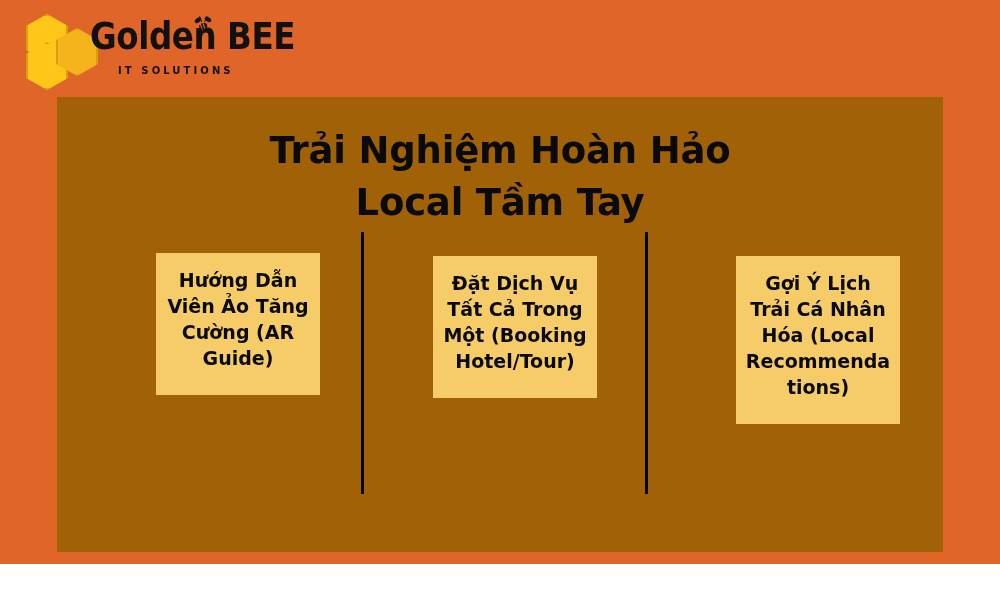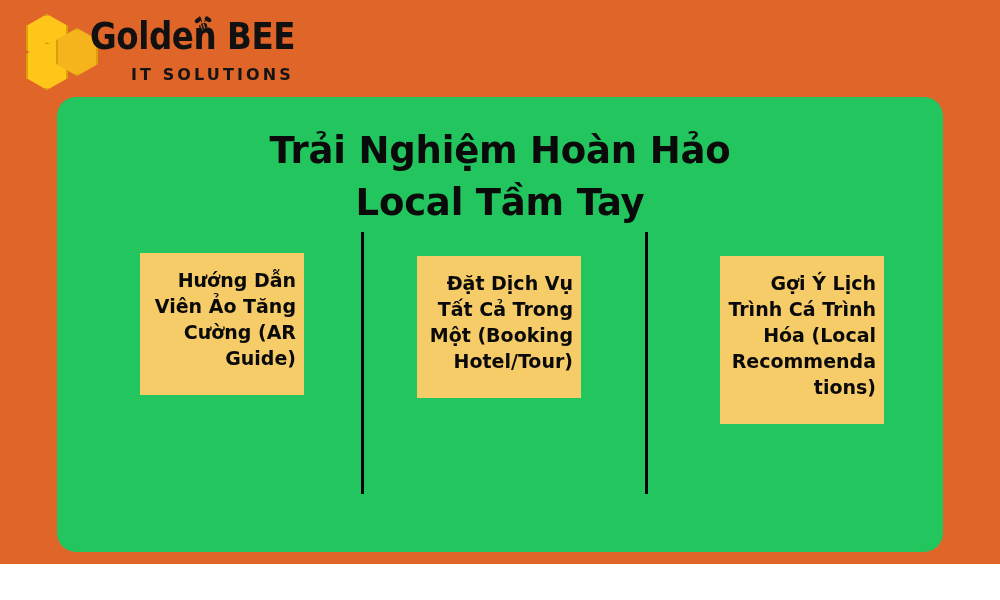--- a/index.html
+++ b/index.html
@@ -64,46 +64,45 @@
     font-size: 37px;
     line-height: 38px;
     letter-spacing: -0.5px;
     color: #111111;
     transform: scaleX(0.88);
     transform-origin: left center;
     white-space: nowrap;
   }
   #logo-tagline {
     position: absolute;
-    left: 117px;
+    left: 104px;
     top: 57px;
     font-family: "DejaVu Sans", sans-serif;
     font-weight: 700;
-    font-size: 16px;
+    font-size: 10px;
     letter-spacing: 3.1px;
     color: #141414;
     white-space: nowrap;
   }
   #bee-icon {
     position: absolute;
     left: 176px;
     top: 6px;
     width: 26px;
     height: 18px;
   }
 
   
   #card {
     position: absolute;
     left: 57px;
     top: 97px;
     width: 886px;
     height: 455px;
-    background: #22c55e;
-    border-radius: 19px;
+    background: #a16207;
   }
 
   #headline {
     position: absolute;
     left: 0;
     top: 28px;
     width: 886px;
     text-align: center;
     font-family: "DejaVu Sans", sans-serif;
     font-weight: 700;
@@ -125,23 +124,24 @@
   .feature-box {
     position: absolute;
     background: #F6CC69;
     box-sizing: border-box;
     padding: 14px 8px 8px 8px;
     font-family: "DejaVu Sans", sans-serif;
     font-weight: 700;
     font-size: 19px;
     line-height: 26px;
     color: #0A0A0A;
-    text-align: right;
+    text-align: center;
     overflow: hidden;
     word-break: break-word;
+    margin-left: 16px;
   }
   #feature-box-0 { left: 83px;  top: 156px; width: 164px; height: 142px; }
   #feature-box-1 { left: 360px; top: 159px; width: 164px; height: 142px; }
   #feature-box-2 { left: 663px; top: 159px; width: 164px; height: 168px; }
 
   .divider {
     position: absolute;
     top: 135px;
     width: 3px;
     height: 262px;
@@ -189,18 +189,18 @@
 
     <div id="columns">
 
       <div class="divider" id="divider-0"></div>
       <div class="divider" id="divider-1"></div>
 
       <div class="feature-box" id="feature-box-0">Hướng Dẫn Viên Ảo Tăng Cường (AR Guide)</div>
 
       <div class="feature-box" id="feature-box-1">Đặt Dịch Vụ Tất Cả Trong Một (Booking Hotel/Tour)</div>
 
-      <div class="feature-box" id="feature-box-2">Gợi Ý Lịch Trình Cá Trình Hóa (Local Recommendations)</div>
+      <div class="feature-box" id="feature-box-2">Gợi Ý Lịch Trải Cá Nhân Hóa (Local Recommendations)</div>
 
     </div>
   </div>
 
 </div>
 
 </body></html>

